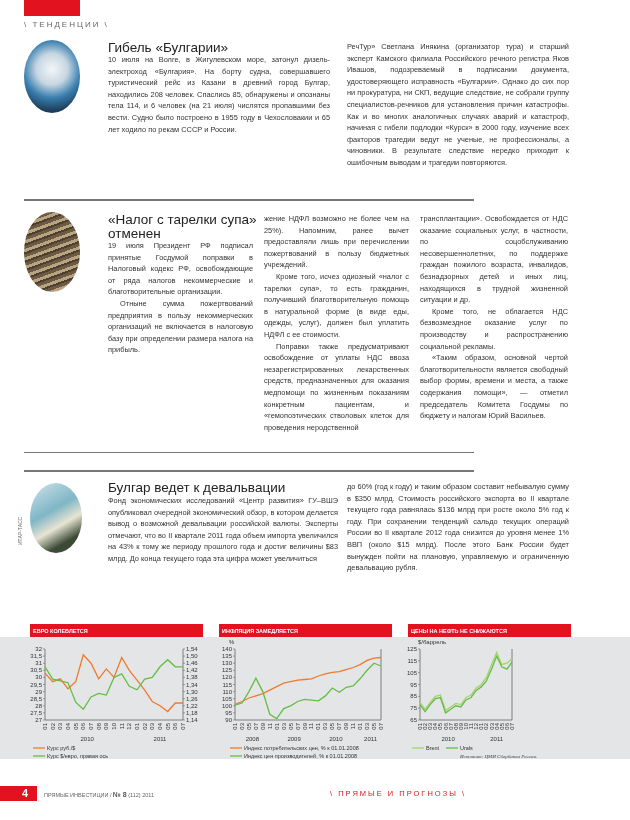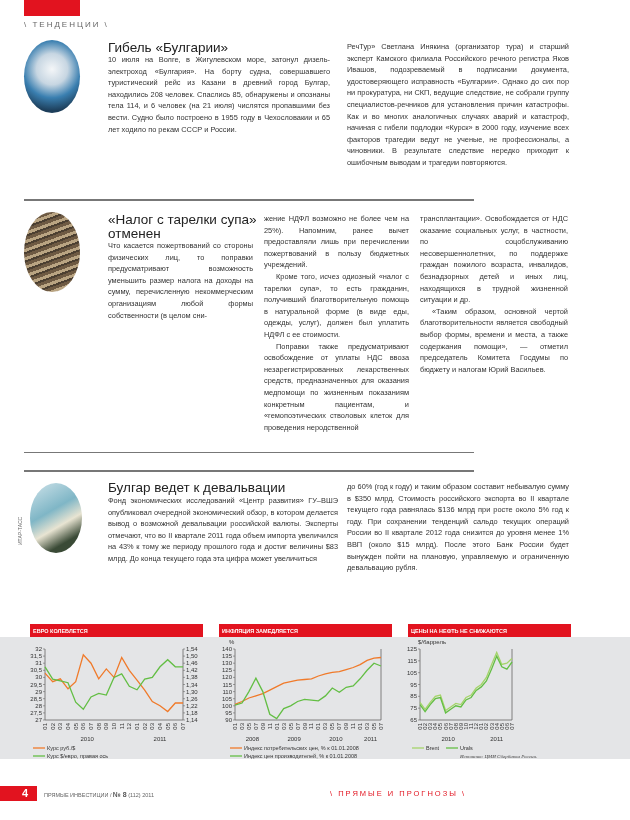--- a/index.html
+++ b/index.html
@@ -34,29 +34,31 @@
     <p>10 июля на Волге, в Жигулевском море, затонул дизель-электроход «Булгария». На борту судна, совершавшего туристический рейс из Казани в древний город Булгар, находились 208 человек. Спаслись 85, обнаружены и опознаны тела 114, и 6 человек (на 21 июля) числятся пропавшими без вести. Судно было построено в 1955 году в Чехословакии и 65 лет ходило по рекам СССР и России.</p>
   </div>
 <div class="col" style="left:347px;top:41px;width:222px" id="a0c1">
     <p>РечТур» Светлана Инякина (организатор тура) и старший эксперт Камского филиала Российского речного регистра Яков Ивашов, подозреваемый в подписании документа, удостоверяющего исправность «Булгарии». Однако до сих пор ни прокуратура, ни СКП, ведущие следствие, не собрали группу специалистов-речников для установления причин катастрофы. Как и во многих аналогичных случаях аварий и катастроф, начиная с гибели подлодки «Курск» в 2000 году, изучение всех факторов трагедии ведут не ученые, не профессионалы, а чиновники. В результате следствие нередко приходит к ошибочным выводам и трагедии повторяются.</p>
   </div>
 <div class="rule" style="top:199px;width:450px"></div>
 
 <div class="photo" style="left:24px;top:212px;width:56px;height:80px;background:repeating-linear-gradient(160deg,#6e5a43 0 3px,#b9a482 3px 6px,#4b3f31 6px 8px)"></div>
 <div class="h2" style="left:108px;top:213px;width:150px">«Налог с тарелки супа» отменен</div>
 <div class="col" style="left:108px;top:240px;width:145px" id="a1c0">
-    <p>Что касается пожертвований со стороны физических лиц, то поправки предусматривают возможность уменьшить размер налога на доходы на сумму, перечисленную некоммерческим организациям любой формы собственности (в целом сни-</p>
+    <p>19 июля Президент РФ подписал принятые Госдумой поправки в Налоговый кодекс РФ, освобождающие от ряда налогов некоммерческие и благотворительные организации.</p>
+    <p>Отныне сумма пожертвований предприятия в пользу некоммерческих организаций не включается в налоговую базу при определении размера налога на прибыль.</p>
   </div>
 <div class="col" style="left:264px;top:213px;width:145px" id="a1c1">
     <p>жение НДФЛ возможно не более чем на 25%). Напомним, ранее вычет предоставляли лишь при перечислении пожертвований в пользу бюджетных учреждений.</p>
     <p>Кроме того, исчез одиозный «налог с тарелки супа», то есть гражданин, получивший благотворительную помощь в натуральной форме (в виде еды, одежды, услуг), должен был уплатить НДФЛ с ее стоимости.</p>
     <p>Поправки также предусматривают освобождение от уплаты НДС ввоза незарегистрированных лекарственных средств, предназначенных для оказания медпомощи по жизненным показаниям конкретным пациентам, и «гемопоэтических стволовых клеток для проведения неродственной</p>
   </div>
 <div class="col" style="left:420px;top:213px;width:148px" id="a1c2">
     <p>трансплантации». Освобождается от НДС оказание социальных услуг, в частности, по соцобслуживанию несовершеннолетних, по поддержке граждан пожилого возраста, инвалидов, безнадзорных детей и иных лиц, находящихся в трудной жизненной ситуации и др.</p>
+    <p>Кроме того, не облагается НДС безвозмездное оказание услуг по производству и распространению социальной рекламы.</p>
     <p>«Таким образом, основной чертой благотворительности является свободный выбор формы, времени и места, а также содержания помощи», — отметил председатель Комитета Госдумы по бюджету и налогам Юрий Васильев.</p>
   </div>
 <div class="rule" style="top:452px;width:450px;height:1px"></div>
 
 <div class="rule" style="top:470px;width:450px"></div>
 <div class="photo" style="left:30px;top:483px;width:52px;height:70px;background:linear-gradient(150deg,#cfe3ea 0%,#7fb6c6 40%,#e8e4d2 60%,#3a4a36 80%)"></div>
 <div class="credit">ИТАР-ТАСС</div>
 <div class="h2" style="left:108px;top:481px">Булгар ведет к девальвации</div>
 <div class="col" style="left:108px;top:495px;width:230px" id="a2c0">
     <p>Фонд экономических исследований «Центр развития» ГУ–ВШЭ опубликовал очередной экономический обзор, в котором делается вывод о возможной девальвации российской валюты. Эксперты отмечают, что во II квартале 2011 года объем импорта увеличился на 43% к тому же периоду прошлого года и достиг величины $83 млрд. До конца текущего года эта цифра может увеличиться</p>

